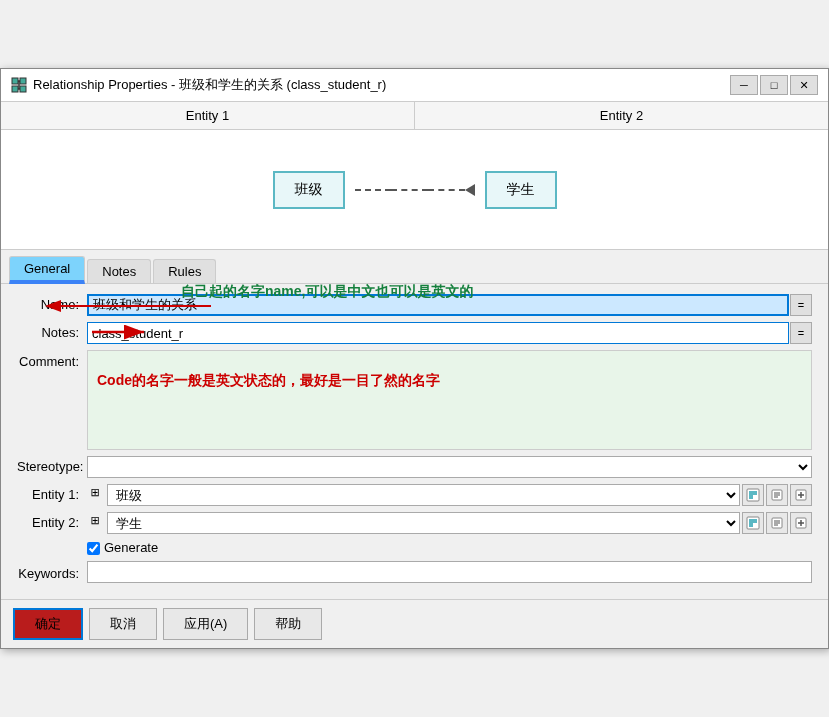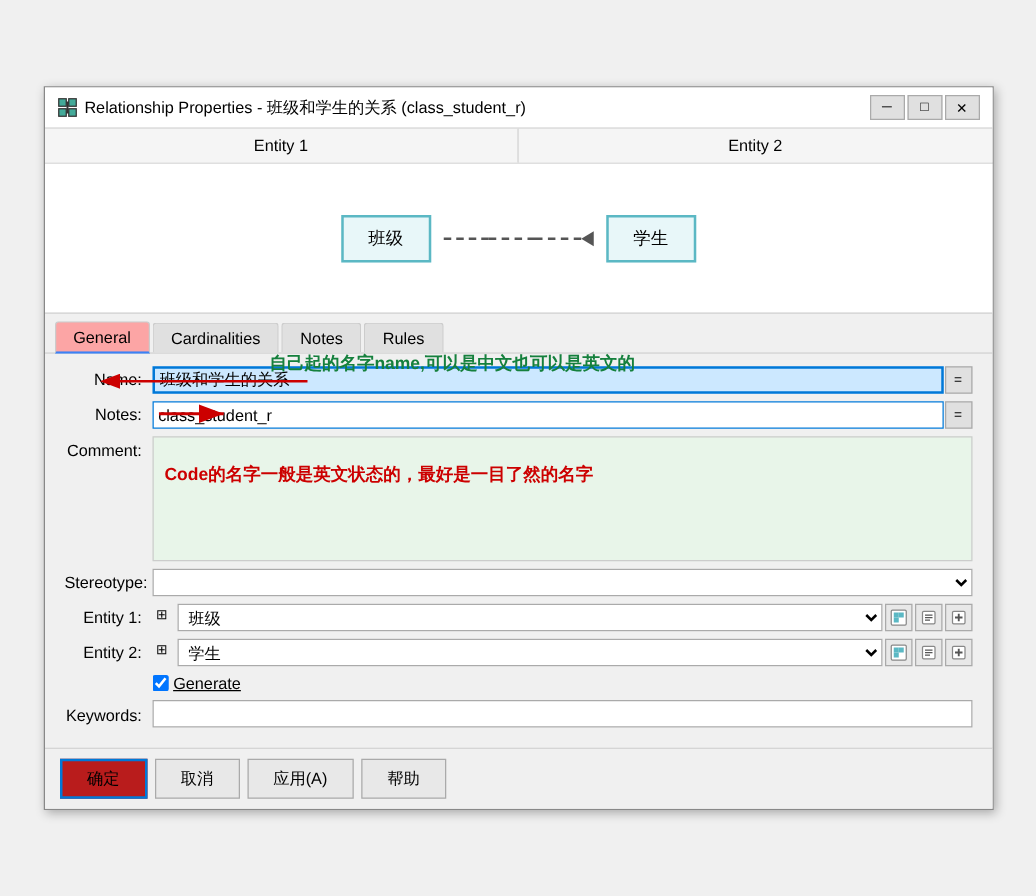--- a/index.html
+++ b/index.html
@@ -6,21 +6,21 @@
     body {
       font-family: 'Segoe UI', Tahoma, Geneva, Verdana, sans-serif;
       font-size: 13px;
       background: #f0f0f0;
       display: flex;
       justify-content: center;
       align-items: center;
       min-height: 100vh;
     }
     .window {
-      width: 760px;
+      width: 829px;
       background: #f0f0f0;
       border: 1px solid #888;
       box-shadow: 2px 2px 8px rgba(0,0,0,0.3);
     }
     .title-bar {
       background: #fff;
       border-bottom: 1px solid #ccc;
       padding: 6px 10px;
       display: flex;
       align-items: center;
@@ -115,22 +115,22 @@
     .tab {
       padding: 4px 14px;
       border: 1px solid #ccc;
       border-bottom: none;
       background: #e0e0e0;
       cursor: pointer;
       font-size: 13px;
       border-radius: 3px 3px 0 0;
     }
     .tab.active {
-      background: #fca5a5;
-      border-bottom: 2px solid #3b82f6;
+      background: #7dd3fc;
+      border-bottom: 4px solid #3b82f6;
       margin-bottom: -1px;
       z-index: 1;
     }
     .form-area {
       background: #f0f0f0;
       padding: 10px 16px;
       position: relative;
     }
     .form-row {
       display: flex;
@@ -212,24 +212,23 @@
       background: #e8e8e8;
       cursor: pointer;
       margin-left: 2px;
       display: flex;
       align-items: center;
       justify-content: center;
       font-size: 10px;
     }
     .checkbox-row {
       display: flex;
-      align-items: center;
+      align-items: flex-end;
       margin-bottom: 6px;
       padding-left: 70px;
-      text-decoration: underline;
     }
     .keywords-row {
       display: flex;
       align-items: center;
       margin-bottom: 6px;
     }
     .keywords-input {
       flex: 1;
       height: 22px;
       border: 1px solid #aaa;
@@ -338,21 +337,20 @@
       <div class="dashed-line"></div>
       <div class="arrow-head"></div>
     </div>
     <div class="entity-box">
       <span>学生</span>
     </div>
   </div>
 
   <div class="tabs-bar">
     <div class="tab active">General</div>
-    <div class="tab">Cardinalities</div>
     <div class="tab">Notes</div>
     <div class="tab">Rules</div>
   </div>
 
   <div class="form-area">
 
     <div class="name-annotation">
       <svg style="position:absolute;left:-160px;top:4px;pointer-events:none;" width="200" height="40">
         <defs>
           <marker id="arrowhead" markerWidth="8" markerHeight="6" refX="0" refY="3" orient="auto">

